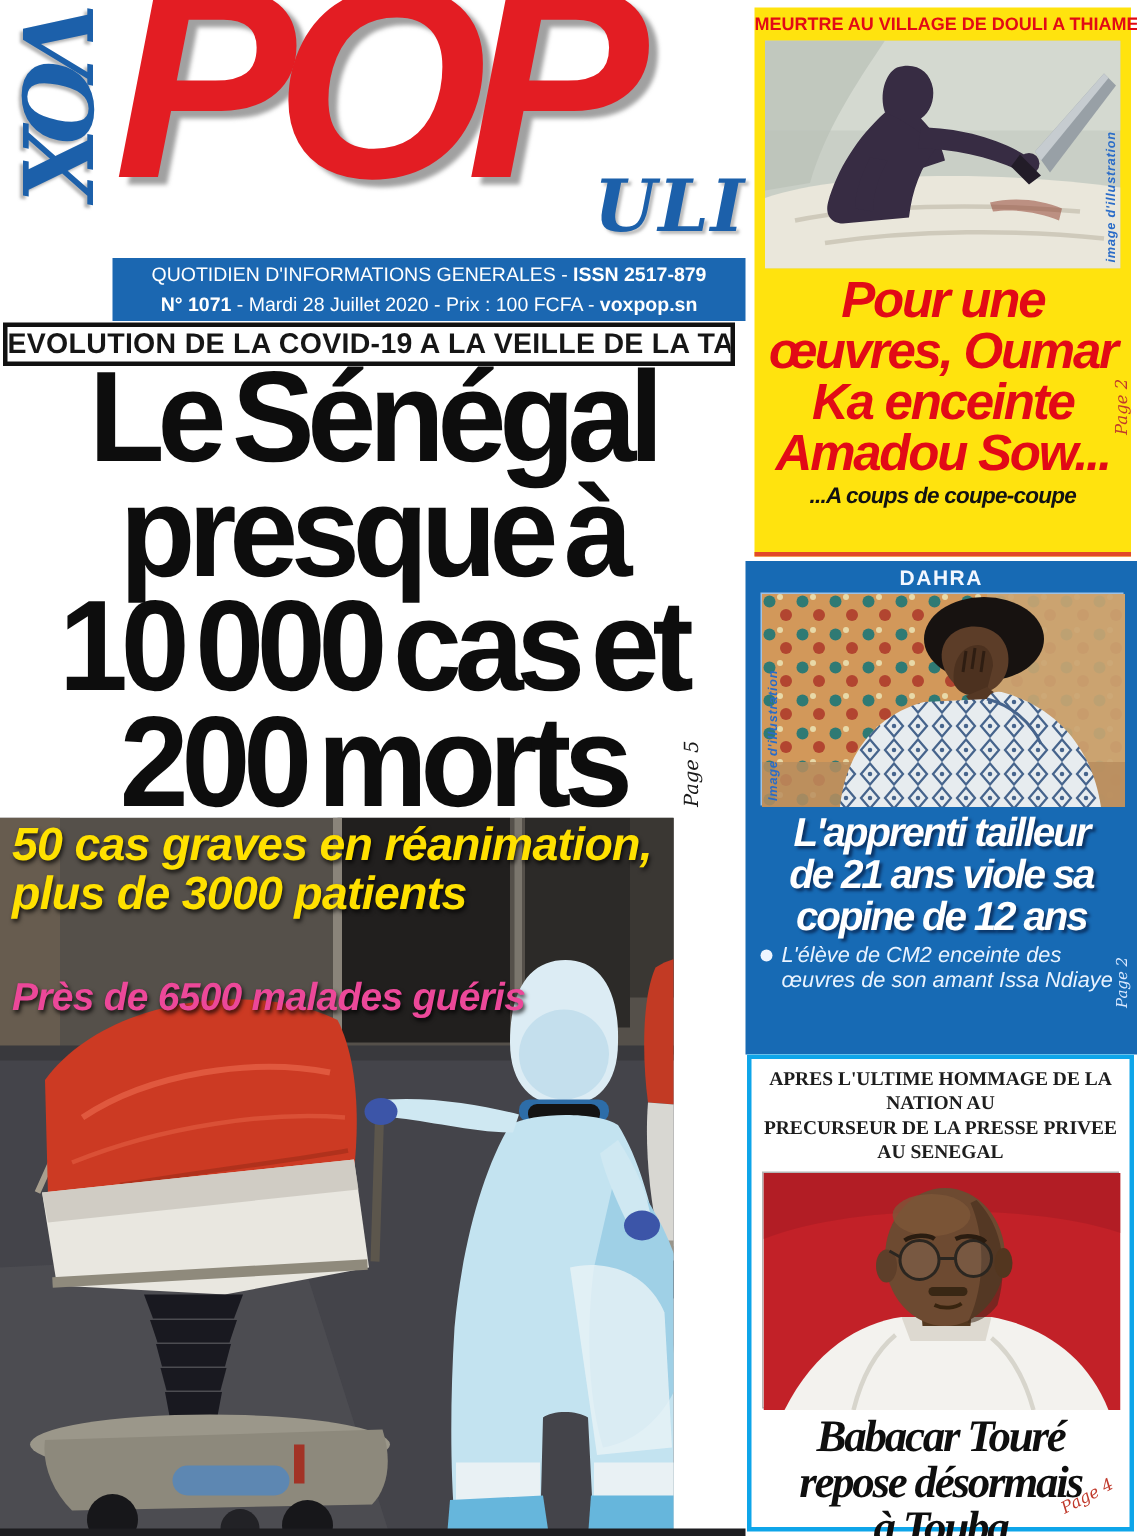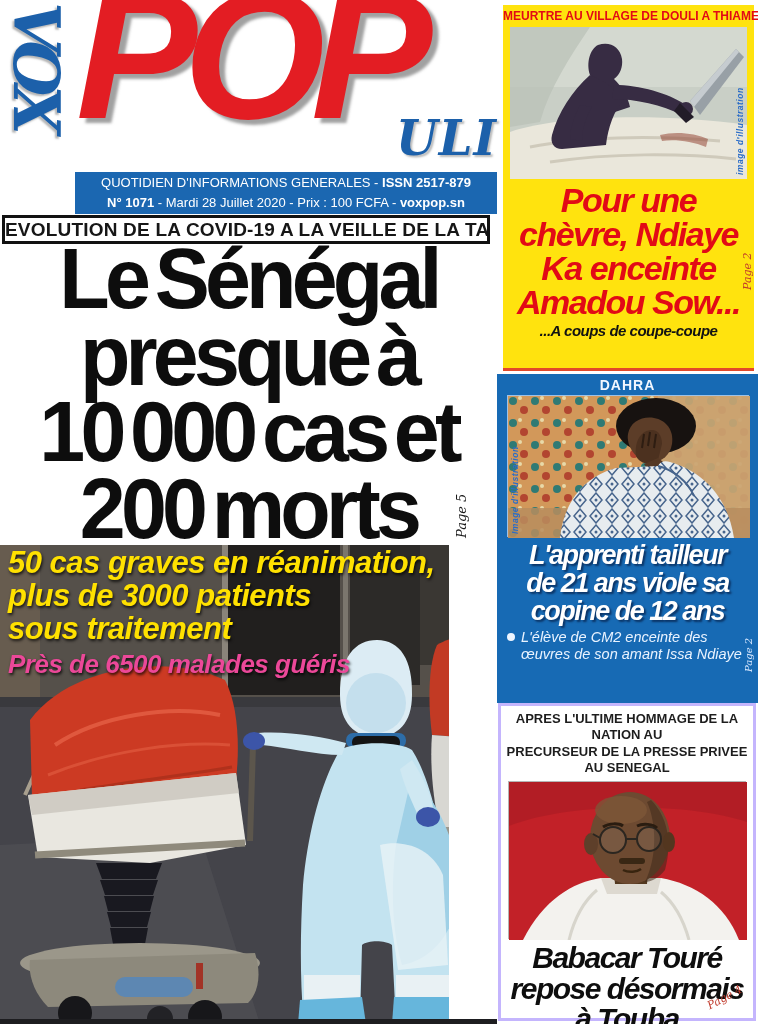--- a/index.html
+++ b/index.html
@@ -121,21 +121,21 @@
   .bullet-icon {
     flex:0 0 auto; width:8px; height:8px; border-radius:50%;
     background:#eef5ff; margin-top:4px;
   }
   .bullet-text {
     color:#e9f3ff; font-style:italic; font-size:14.5px; line-height:1.15;
   }
 
   .card-toure {
     position:absolute; left:498px; top:703px; width:258px; height:318px;
-    background:#fff; border:3px solid #c4b5fd;
+    background:#fff; border:3px solid #0ea5e9;font-family:Liberation Serif, serif;
   }
   .card-toure .kicker {
     text-align:center; color:#1d1d1d; font-weight:700; font-size:13px;
     line-height:1.25; padding-top:5px;
   }
   .toure-img { position:relative; width:238px; height:158px; margin:5px auto 0; border:1px solid #b5b5b5; }
   .card-toure .headline {
     margin-top:4px; text-align:center; color:#0e0e0e;
     font-style:italic; font-weight:700; font-size:30px; line-height:1.02;
     letter-spacing:-1.5px;
@@ -245,21 +245,20 @@
         <ellipse cx="254" cy="196" rx="11" ry="9" fill="#3c55a8"></ellipse>
         <path d="M412,215 C425,235 432,252 434,268 L420,274 C412,258 404,240 400,224 Z" fill="#cfe8f2"></path>
         <ellipse cx="428" cy="272" rx="12" ry="10" fill="#3c55a8"></ellipse>
         <path d="M300,455 L362,452 L366,479 L298,479 Z" fill="#66b6dc"></path>
         <path d="M394,452 L456,452 L458,479 L392,479 Z" fill="#66b6dc"></path>
       </g>
     </svg>
     <div class="deck" data-interactable="false">
       <span data-interactable="false">50 cas graves en réanimation,</span>
       <span data-interactable="false">plus de 3000 patients</span>
-      <span data-interactable="false">sous traitement</span>
     </div>
     <div class="deck-note" data-interactable="false">Près de 6500 malades guéris</div>
   </div>
   <div class="bottom-edge" data-interactable="false"></div>
 
   <div class="card-murder" data-interactable="false">
     <div class="kicker" data-interactable="false">MEURTRE AU VILLAGE DE DOULI A THIAMENE-PASS</div>
     <div class="murder-img" data-interactable="false">
       <svg width="237" height="152" viewBox="0 0 237 152" data-interactable="false">
         <rect width="237" height="152" fill="#c9cfc6"></rect>
@@ -276,21 +275,21 @@
         </g>
         <path d="M180,74 L226,22 L234,30 L190,88 Z" fill="#98a0a6"></path>
         <path d="M180,74 L226,22 L229,25 L184,80 Z" fill="#c6ccd0"></path>
         <path d="M170,76 L184,90 L176,96 L164,84 Z" fill="#221c28"></path>
         <path d="M150,108 C165,104 185,106 198,112 L196,120 C182,114 164,112 152,114 Z" fill="#8e3a2a" opacity="0.5"></path>
       </svg>
       <span class="vcap murder" data-interactable="false">image d'illustration</span>
     </div>
     <div class="headline" data-interactable="false">
       <span data-interactable="false">Pour une</span>
-      <span data-interactable="false">chèvre, Ndiaye</span>
+      <span data-interactable="false">œuvres, Oumar</span>
       <span data-interactable="false">Ka enceinte</span>
       <span data-interactable="false">Amadou Sow...</span>
     </div>
     <div class="subhead" data-interactable="false">...A coups de coupe-coupe</div>
   </div>
   <div class="pageref murder" data-interactable="false">Page 2</div>
 
   <div class="card-dahra" data-interactable="false">
     <div class="kicker" data-interactable="false">DAHRA</div>
     <div class="dahra-img" data-interactable="false">

